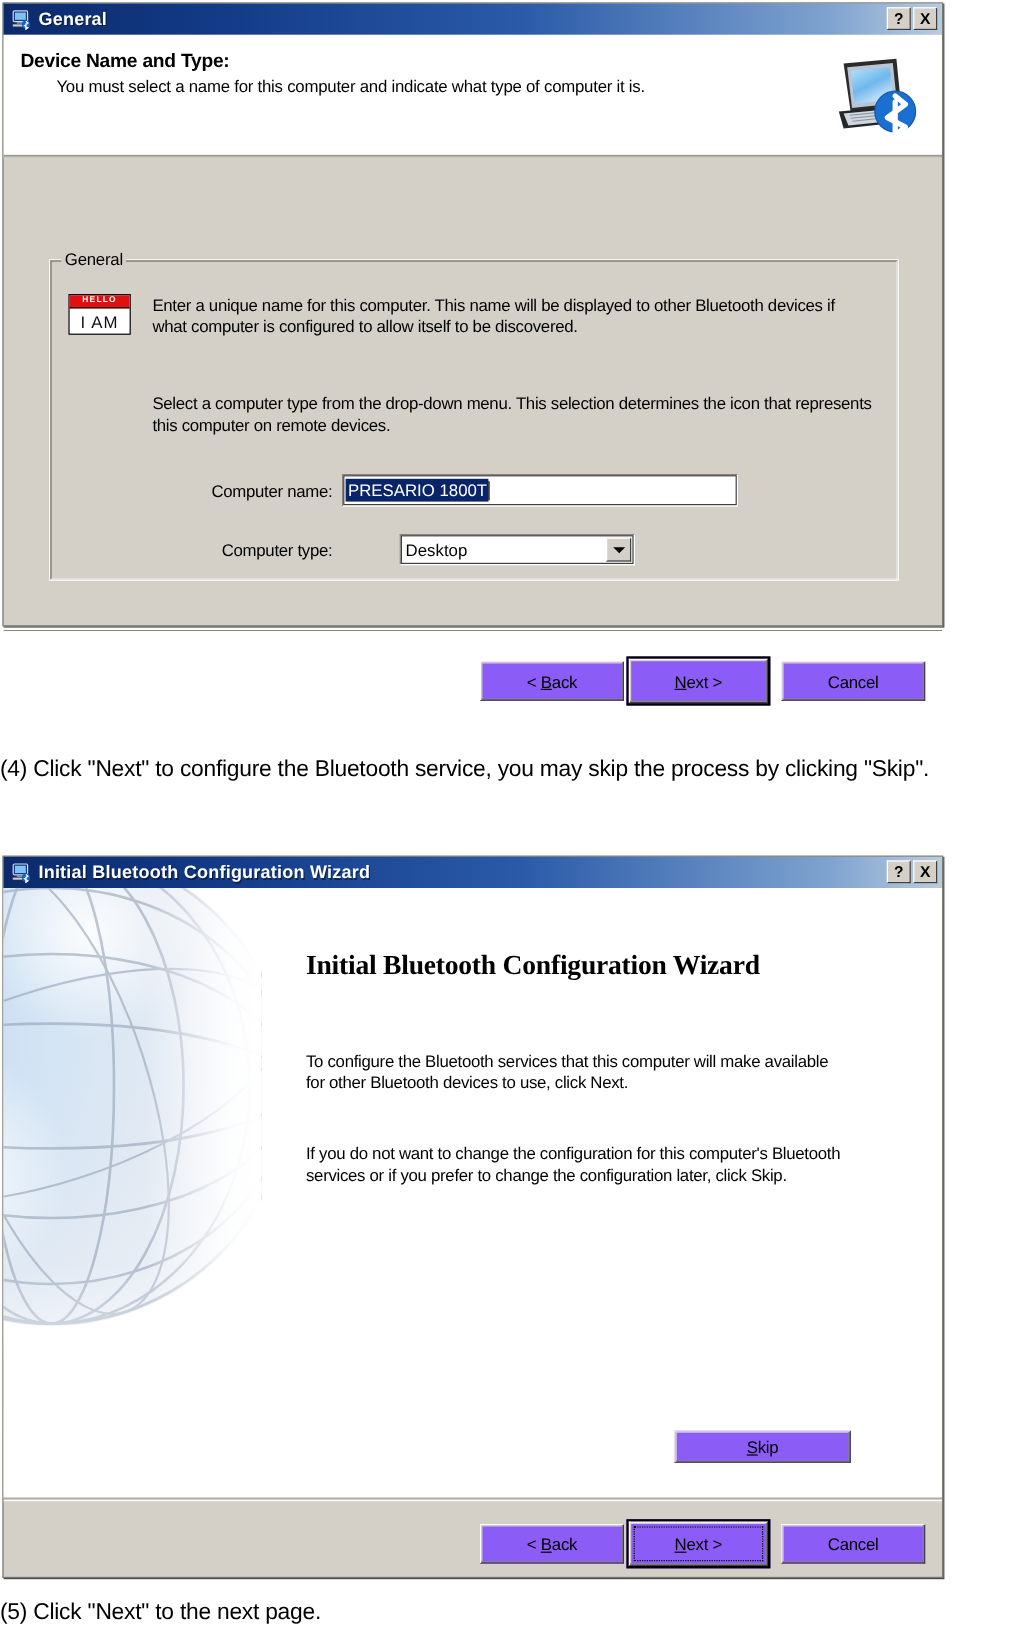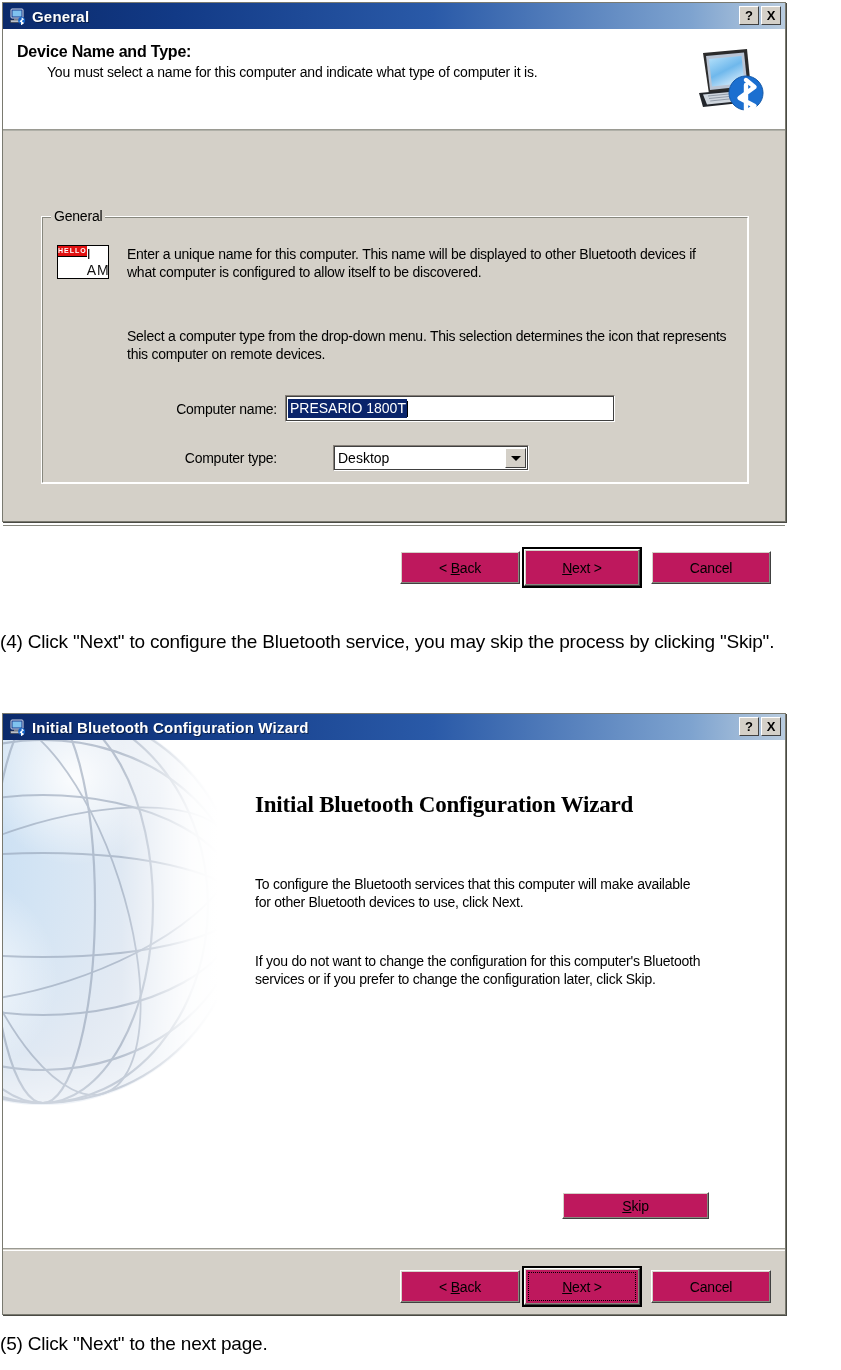--- a/index.html
+++ b/index.html
@@ -94,21 +94,21 @@
   }
   .gb-label {
     position:absolute; top:-9px; left:9px;
     background:#d4d0c8; padding:0 3px;
     font-size:14px; color:#000; z-index:3; letter-spacing:-0.2px;
   }
 
   .nametag {
     position:absolute; width:52px; height:34px;
     border:1px solid #000; background:#fff; z-index:2;
-    display:flex; flex-direction:row;
+    display:flex; flex-direction:column;
   }
   .nametag .hello {
     background:#e01010; color:#fff; font-size:7px; font-weight:bold;
     text-align:center; letter-spacing:1px; line-height:10px; height:11px;
     font-family:"Liberation Sans", sans-serif;
     border-bottom:1px solid #000;
   }
   .nametag .iam {
     flex:1; display:flex; align-items:center; justify-content:center;
     font-size:14px; color:#111; letter-spacing:1px;
@@ -153,21 +153,21 @@
     cursor:pointer;
   }
   .combo-arrow i {
     width:0;height:0;border-left:5px solid transparent;border-right:5px solid transparent;
     border-top:5px solid #000; display:block;
   }
   .btnbar-top-line { position:absolute; left:0; right:0; height:1px; background:#87877e; }
 
   .btn {
     position:absolute;
-    background:#be185d;
+    background:#8b5cf6;
     border:1px solid;
     border-color:#ffffff #404040 #404040 #ffffff;
     box-shadow: inset -1px -1px 0 #87877e, inset 1px 1px 0 #d4d0c8;
     display:flex; align-items:center; justify-content:center;
     font-size:14px; color:#000; cursor:pointer;
     letter-spacing:-0.2px;
   }
   .btn.default { border:2px solid #000; padding:0; }
   .btn.default .inner {
     width:100%; height:100%;

